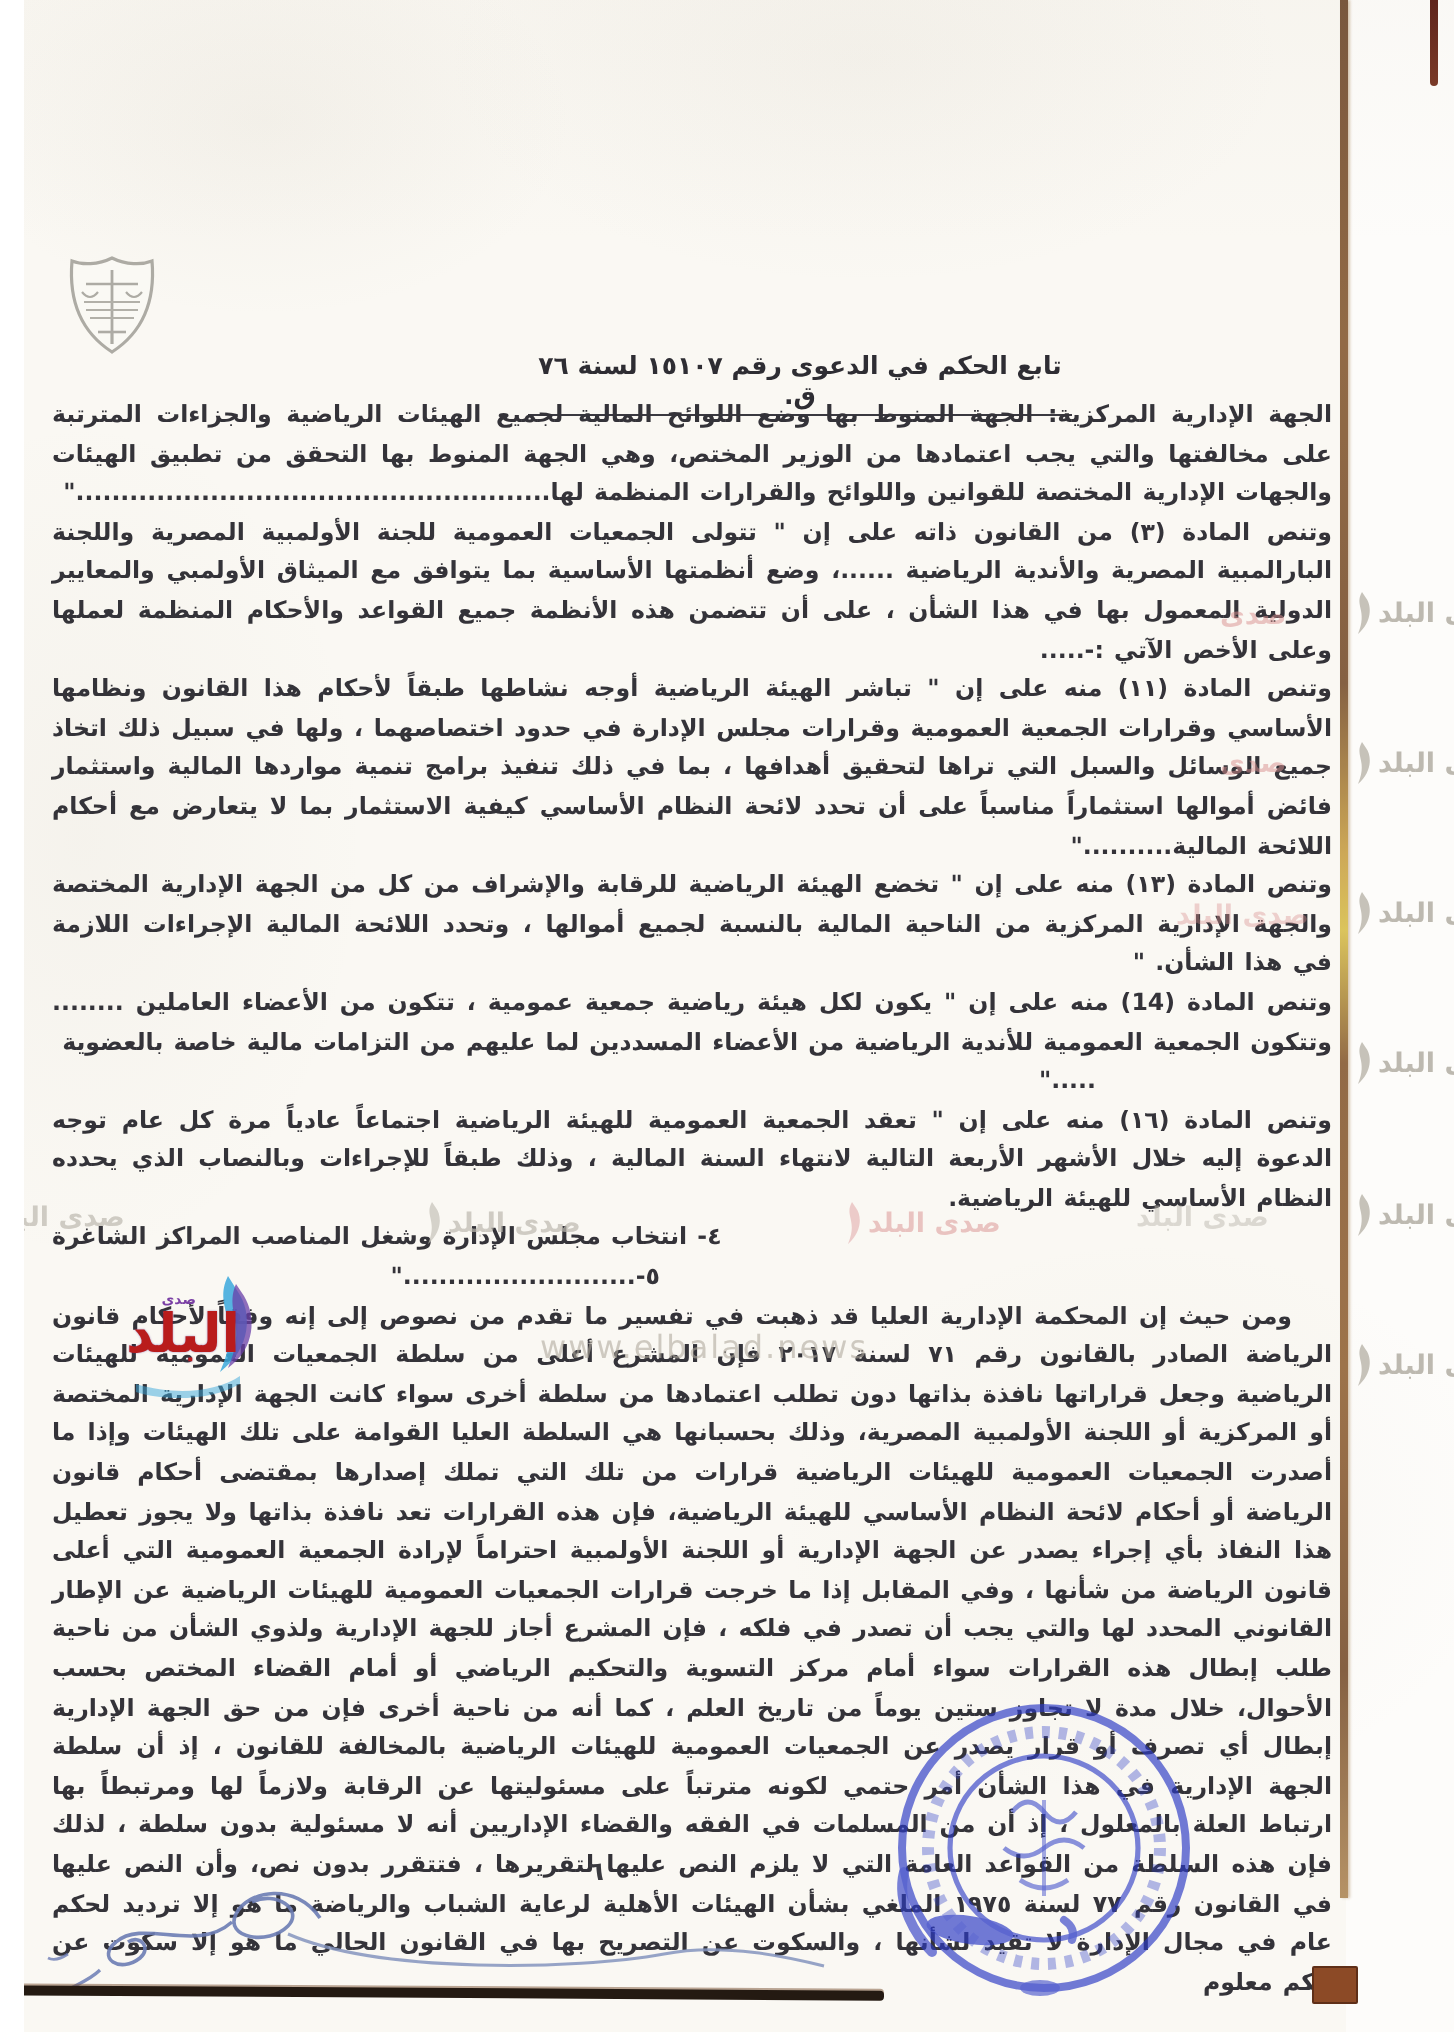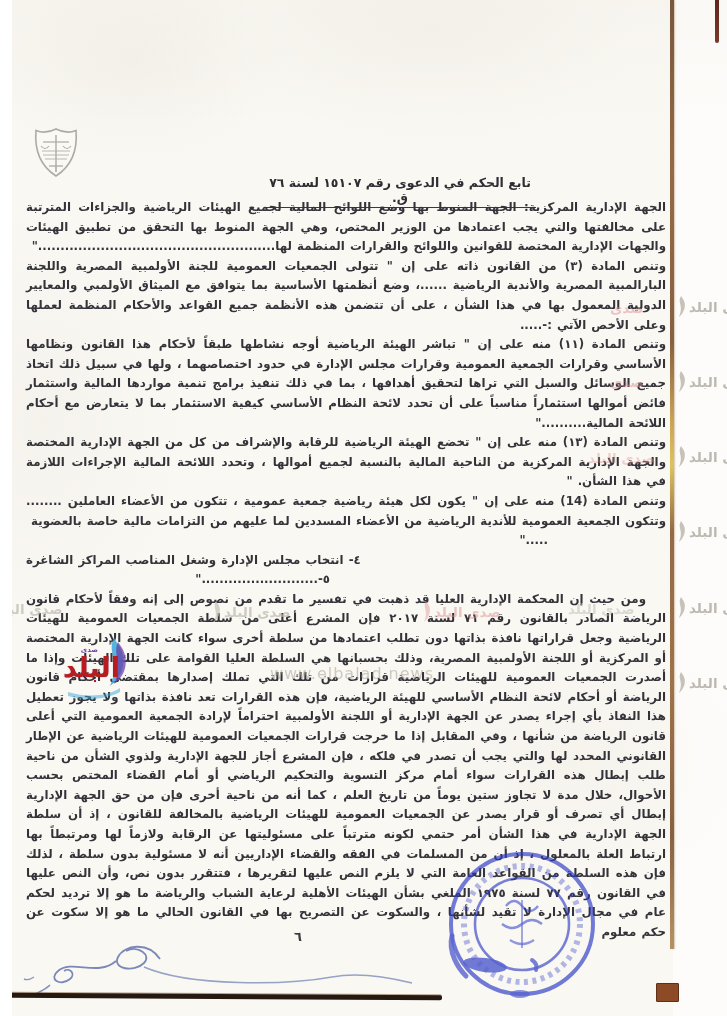--- a/index.html
+++ b/index.html
@@ -119,20 +119,21 @@
 
   <div class="doc-title">تابع الحكم في الدعوى رقم ١٥١٠٧ لسنة ٧٦ ق.</div>
 
   <div class="body-text">
     <p>الجهة الإدارية المركزية: الجهة المنوط بها وضع اللوائح المالية لجميع الهيئات الرياضية والجزاءات المترتبة على مخالفتها والتي يجب اعتمادها من الوزير المختص، وهي الجهة المنوط بها التحقق من تطبيق الهيئات والجهات الإدارية المختصة للقوانين واللوائح والقرارات المنظمة لها....................................................."</p>
     <p>وتنص المادة (٣) من القانون ذاته على إن " تتولى الجمعيات العمومية للجنة الأولمبية المصرية واللجنة البارالمبية المصرية والأندية الرياضية ......، وضع أنظمتها الأساسية بما يتوافق مع الميثاق الأولمبي والمعايير الدولية المعمول بها في هذا الشأن ، على أن تتضمن هذه الأنظمة جميع القواعد والأحكام المنظمة لعملها وعلى الأخص الآتي :-.....</p>
     <p>وتنص المادة (١١) منه على إن " تباشر الهيئة الرياضية أوجه نشاطها طبقاً لأحكام هذا القانون ونظامها الأساسي وقرارات الجمعية العمومية وقرارات مجلس الإدارة في حدود اختصاصهما ، ولها في سبيل ذلك اتخاذ جميع الوسائل والسبل التي تراها لتحقيق أهدافها ، بما في ذلك تنفيذ برامج تنمية مواردها المالية واستثمار فائض أموالها استثماراً مناسباً على أن تحدد لائحة النظام الأساسي كيفية الاستثمار بما لا يتعارض مع أحكام اللائحة المالية.........."</p>
     <p>وتنص المادة (١٣) منه على إن " تخضع الهيئة الرياضية للرقابة والإشراف من كل من الجهة الإدارية المختصة والجهة الإدارية المركزية من الناحية المالية بالنسبة لجميع أموالها ، وتحدد اللائحة المالية الإجراءات اللازمة في هذا الشأن. "</p>
     <p>وتنص المادة (14) منه على إن " يكون لكل هيئة رياضية جمعية عمومية ، تتكون من الأعضاء العاملين ........ وتتكون الجمعية العمومية للأندية الرياضية من الأعضاء المسددين لما عليهم من التزامات مالية خاصة بالعضوية</p>
     <p class="indent-quote">....."</p>
+    <p>وتنص المادة (١٦) منه على إن " تعقد الجمعية العمومية للهيئة الرياضية اجتماعاً عادياً مرة كل عام توجه الدعوة إليه خلال الأشهر الأربعة التالية لانتهاء السنة المالية ، وذلك طبقاً للإجراءات وبالنصاب الذي يحدده النظام الأساسي للهيئة الرياضية.</p>
     <p class="indent-item4">٤- انتخاب مجلس الإدارة وشغل المناصب المراكز الشاغرة</p>
     <p class="indent-item5">٥-.........................."</p>
     <p class="lead-indent">ومن حيث إن المحكمة الإدارية العليا قد ذهبت في تفسير ما تقدم من نصوص إلى إنه وفقاً لأحكام قانون الرياضة الصادر بالقانون رقم ٧١ لسنة ٢٠١٧ فإن المشرع أعلى من سلطة الجمعيات العمومية للهيئات الرياضية وجعل قراراتها نافذة بذاتها دون تطلب اعتمادها من سلطة أخرى سواء كانت الجهة الإدارية المختصة أو المركزية أو اللجنة الأولمبية المصرية، وذلك بحسبانها هي السلطة العليا القوامة على تلك الهيئات وإذا ما أصدرت الجمعيات العمومية للهيئات الرياضية قرارات من تلك التي تملك إصدارها بمقتضى أحكام قانون الرياضة أو أحكام لائحة النظام الأساسي للهيئة الرياضية، فإن هذه القرارات تعد نافذة بذاتها ولا يجوز تعطيل هذا النفاذ بأي إجراء يصدر عن الجهة الإدارية أو اللجنة الأولمبية احتراماً لإرادة الجمعية العمومية التي أعلى قانون الرياضة من شأنها ، وفي المقابل إذا ما خرجت قرارات الجمعيات العمومية للهيئات الرياضية عن الإطار القانوني المحدد لها والتي يجب أن تصدر في فلكه ، فإن المشرع أجاز للجهة الإدارية ولذوي الشأن من ناحية طلب إبطال هذه القرارات سواء أمام مركز التسوية والتحكيم الرياضي أو أمام القضاء المختص بحسب الأحوال، خلال مدة لا تجاوز ستين يوماً من تاريخ العلم ، كما أنه من ناحية أخرى فإن من حق الجهة الإدارية إبطال أي تصرف أو قرار يصدر عن الجمعيات العمومية للهيئات الرياضية بالمخالفة للقانون ، إذ أن سلطة الجهة الإدارية في هذا الشأن أمر حتمي لكونه مترتباً على مسئوليتها عن الرقابة ولازماً لها ومرتبطاً بها ارتباط العلة بالمعلول ، إذ أن من المسلمات في الفقه والقضاء الإداريين أنه لا مسئولية بدون سلطة ، لذلك فإن هذه السلطة من القواعد العامة التي لا يلزم النص عليها لتقريرها ، فتتقرر بدون نص، وأن النص عليها في القانون رقم ٧٧ لسنة ١٩٧٥ الملغي بشأن الهيئات الأهلية لرعاية الشباب والرياضة ما هو إلا ترديد لحكم عام في مجال الإدارة لا تقيد لشأنها ، والسكوت عن التصريح بها في القانون الحالي ما هو إلا سكوت عن حكم معلوم</p>
   </div>
 
   <div class="wm" style="left:663px;top:296px;">
     <svg width="11" height="22" viewBox="0 0 11 22">
         <path d="M6,0 C2,7 9,9 4,21 C11,15 11,7 8,3 Z" fill="#c6c2b9"></path>
       </svg>
     <span class="wm-text">صدى البلد</span>

